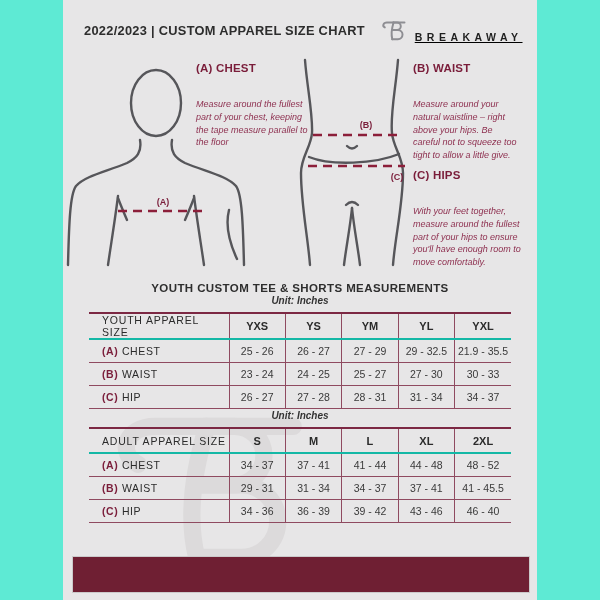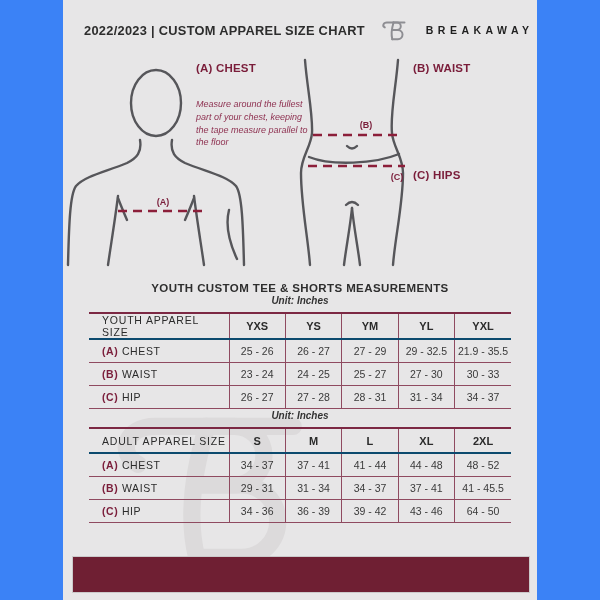--- a/index.html
+++ b/index.html
@@ -1,23 +1,23 @@
 <!DOCTYPE html>
 <html><head>
 <meta charset="utf-8">
 <style>
   * { margin:0; padding:0; box-sizing:border-box; }
   body { font-family:"Liberation Sans", sans-serif; }
-  .stage { position:relative; width:600px; height:600px; background:#3b82f6; overflow:hidden; }
+  .stage { position:relative; width:600px; height:600px; background:#5eead4; overflow:hidden; }
   .page  { position:absolute; left:63px; top:0; width:474px; height:600px; background:#e7e6e7; }
 
   
   .hdr { position:absolute; top:17px; left:21px; right:20px; display:flex; align-items:center; justify-content:space-between; }
   .hdr-title { font-size:13.5px; font-weight:700; letter-spacing:.3px; color:#2d2d2d; white-space:nowrap; transform:scaleX(.95); transform-origin:left center; }
-  .brand { display:flex; align-items:center; gap:18px; }
+  .brand { display:flex; align-items:flex-end; gap:7px;text-decoration:underline; }
   .brand-logo { width:28px; height:26px; color:#8e8e93; }
   .brand-name { font-size:10.5px; font-weight:700; letter-spacing:4.5px; color:#1f1f1f; }
 
   
   .instr { position:absolute; }
   .instr-h { font-size:11.5px; font-weight:700; color:#7a1d3a; letter-spacing:.2px; }
   .instr-b { margin-top:24px; font-size:9px; font-style:italic; color:#8e3050; line-height:1.42; }
   .instr-chest { left:133px; top:62px; width:112px; }
   .instr-waist { left:350px; top:62px; width:106px; }
   .instr-hips  { left:350px; top:169px; width:110px; }
@@ -32,21 +32,21 @@
   .watermark { position:absolute; left:35px; top:385px; width:225px; height:200px; color:#dcdadb; z-index:0; }
 
   
   .sect { position:absolute; left:0; width:474px; text-align:center; z-index:1; }
   .sect-youth { top:282px; }
   .sect-adult { top:409px; }
   .sect-title { font-size:11.5px; font-weight:700; letter-spacing:.4px; color:#2e2e2e; }
   .sect-unit { margin-top:1px; font-size:10px; font-style:italic; font-weight:700; color:#333; }
   table { width:422px; margin:6px auto 0; border-collapse:collapse; table-layout:fixed; }
   col.c-label { width:140px; }
-  thead td { height:25px; border-top:2px solid #7c2843; border-bottom:2px solid #0c4a6e; }
+  thead td { height:25px; border-top:2px solid #7c2843; border-bottom:2px solid #14b8a6; }
   tbody td { height:23px; border-bottom:1.5px solid #8f4a60; }
   td:not(:first-child) { border-left:1.5px solid #8f4a60; }
   .hd-label { text-align:left; padding-left:13px; font-size:10.5px; letter-spacing:.8px; color:#2b2b2b; }
   .hd-size { text-align:center; font-size:11px; font-weight:700; color:#2b2b2b; }
   .cell-label { text-align:left; padding-left:13px; font-size:10.5px; letter-spacing:.6px; color:#2b2b2b; }
   .cell-label .key { color:#7a1d3a; font-weight:700; }
   .cell-val { text-align:center; font-size:10.5px; color:#3a3a3a; }
 
   
   .footer-bar { position:absolute; left:9px; right:7px; top:556px; height:37px; background:#6f1f33; border:1px solid #cbc9ca; z-index:2; }
@@ -101,23 +101,25 @@
         <path class="outline" d="M289 156 C291 176 295 196 297 213"></path>
       </g>
     </svg>
 
     <div class="instr instr-chest">
       <div class="instr-h">(A) CHEST</div>
       <div class="instr-b">Measure around the fullest part of your chest, keeping the tape measure parallel to the floor</div>
     </div>
     <div class="instr instr-waist">
       <div class="instr-h">(B) WAIST</div>
+      <div class="instr-b">Measure around your natural waistline – right above your hips. Be careful not to squeeze too tight to allow a little give.</div>
     </div>
     <div class="instr instr-hips">
       <div class="instr-h">(C) HIPS</div>
+      <div class="instr-b">With your feet together, measure around the fullest part of your hips to ensure you'll have enough room to move comfortably.</div>
     </div>
 
     <svg class="watermark" viewBox="0 0 64 58">
       <g fill="none" stroke="currentColor" stroke-width="5" stroke-linecap="round">
         <path d="M56 12 H16 C7 12 5 20 11 23"></path>
         <path d="M31 12 C27 25 25 38 28 50"></path>
         <path d="M30 12 h9 a8.5 8.5 0 0 1 0 17 h-11"></path>
         <path d="M28 29 h13 a10.5 10.5 0 0 1 0 21 h-13"></path>
       </g>
     </svg>
@@ -210,21 +212,21 @@
             <td class="cell-val">34 - 37</td>
             <td class="cell-val">37 - 41</td>
             <td class="cell-val">41 - 45.5</td>
           </tr>
           <tr>
             <td class="cell-label"><span class="key">(C)</span> <span>HIP</span></td>
             <td class="cell-val">34 - 36</td>
             <td class="cell-val">36 - 39</td>
             <td class="cell-val">39 - 42</td>
             <td class="cell-val">43 - 46</td>
-            <td class="cell-val">64 - 50</td>
+            <td class="cell-val">46 - 40</td>
           </tr>
         </tbody>
       </table>
     </div>
 
     <div class="footer-bar"></div>
 
   </div>
 </div>
 

